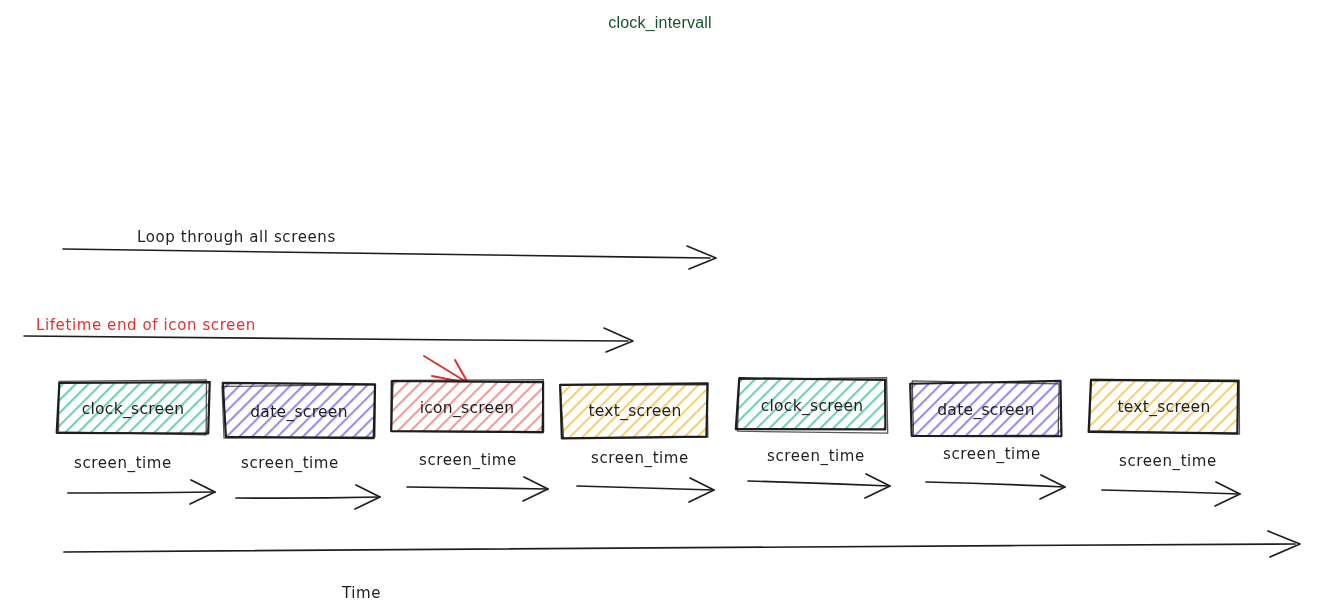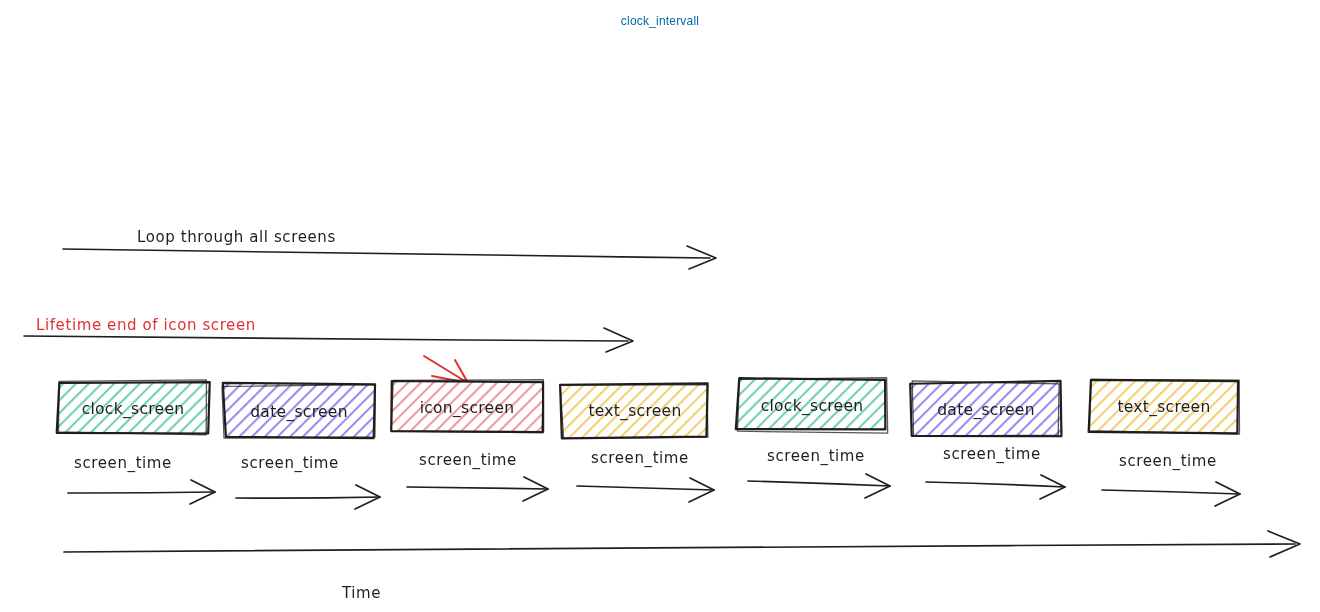--- a/index.html
+++ b/index.html
@@ -14,23 +14,23 @@
     background: #ffffff;
     overflow: hidden;
     font-family: "DejaVu Sans", sans-serif;
   }
   .title {
     position: absolute;
     left: 0;
     top: 14px;
     width: 1320px;
     text-align: center;
-    color: #0369a1;
+    color: #14532d;
     font-family: "Liberation Sans", sans-serif;
-    font-size: 12px;
+    font-size: 16px;
     letter-spacing: 0.2px;
   }
   svg.layer {
     position: absolute;
     left: 0;
     top: 0;
     width: 1320px;
     height: 612px;
   }
   .hand {

